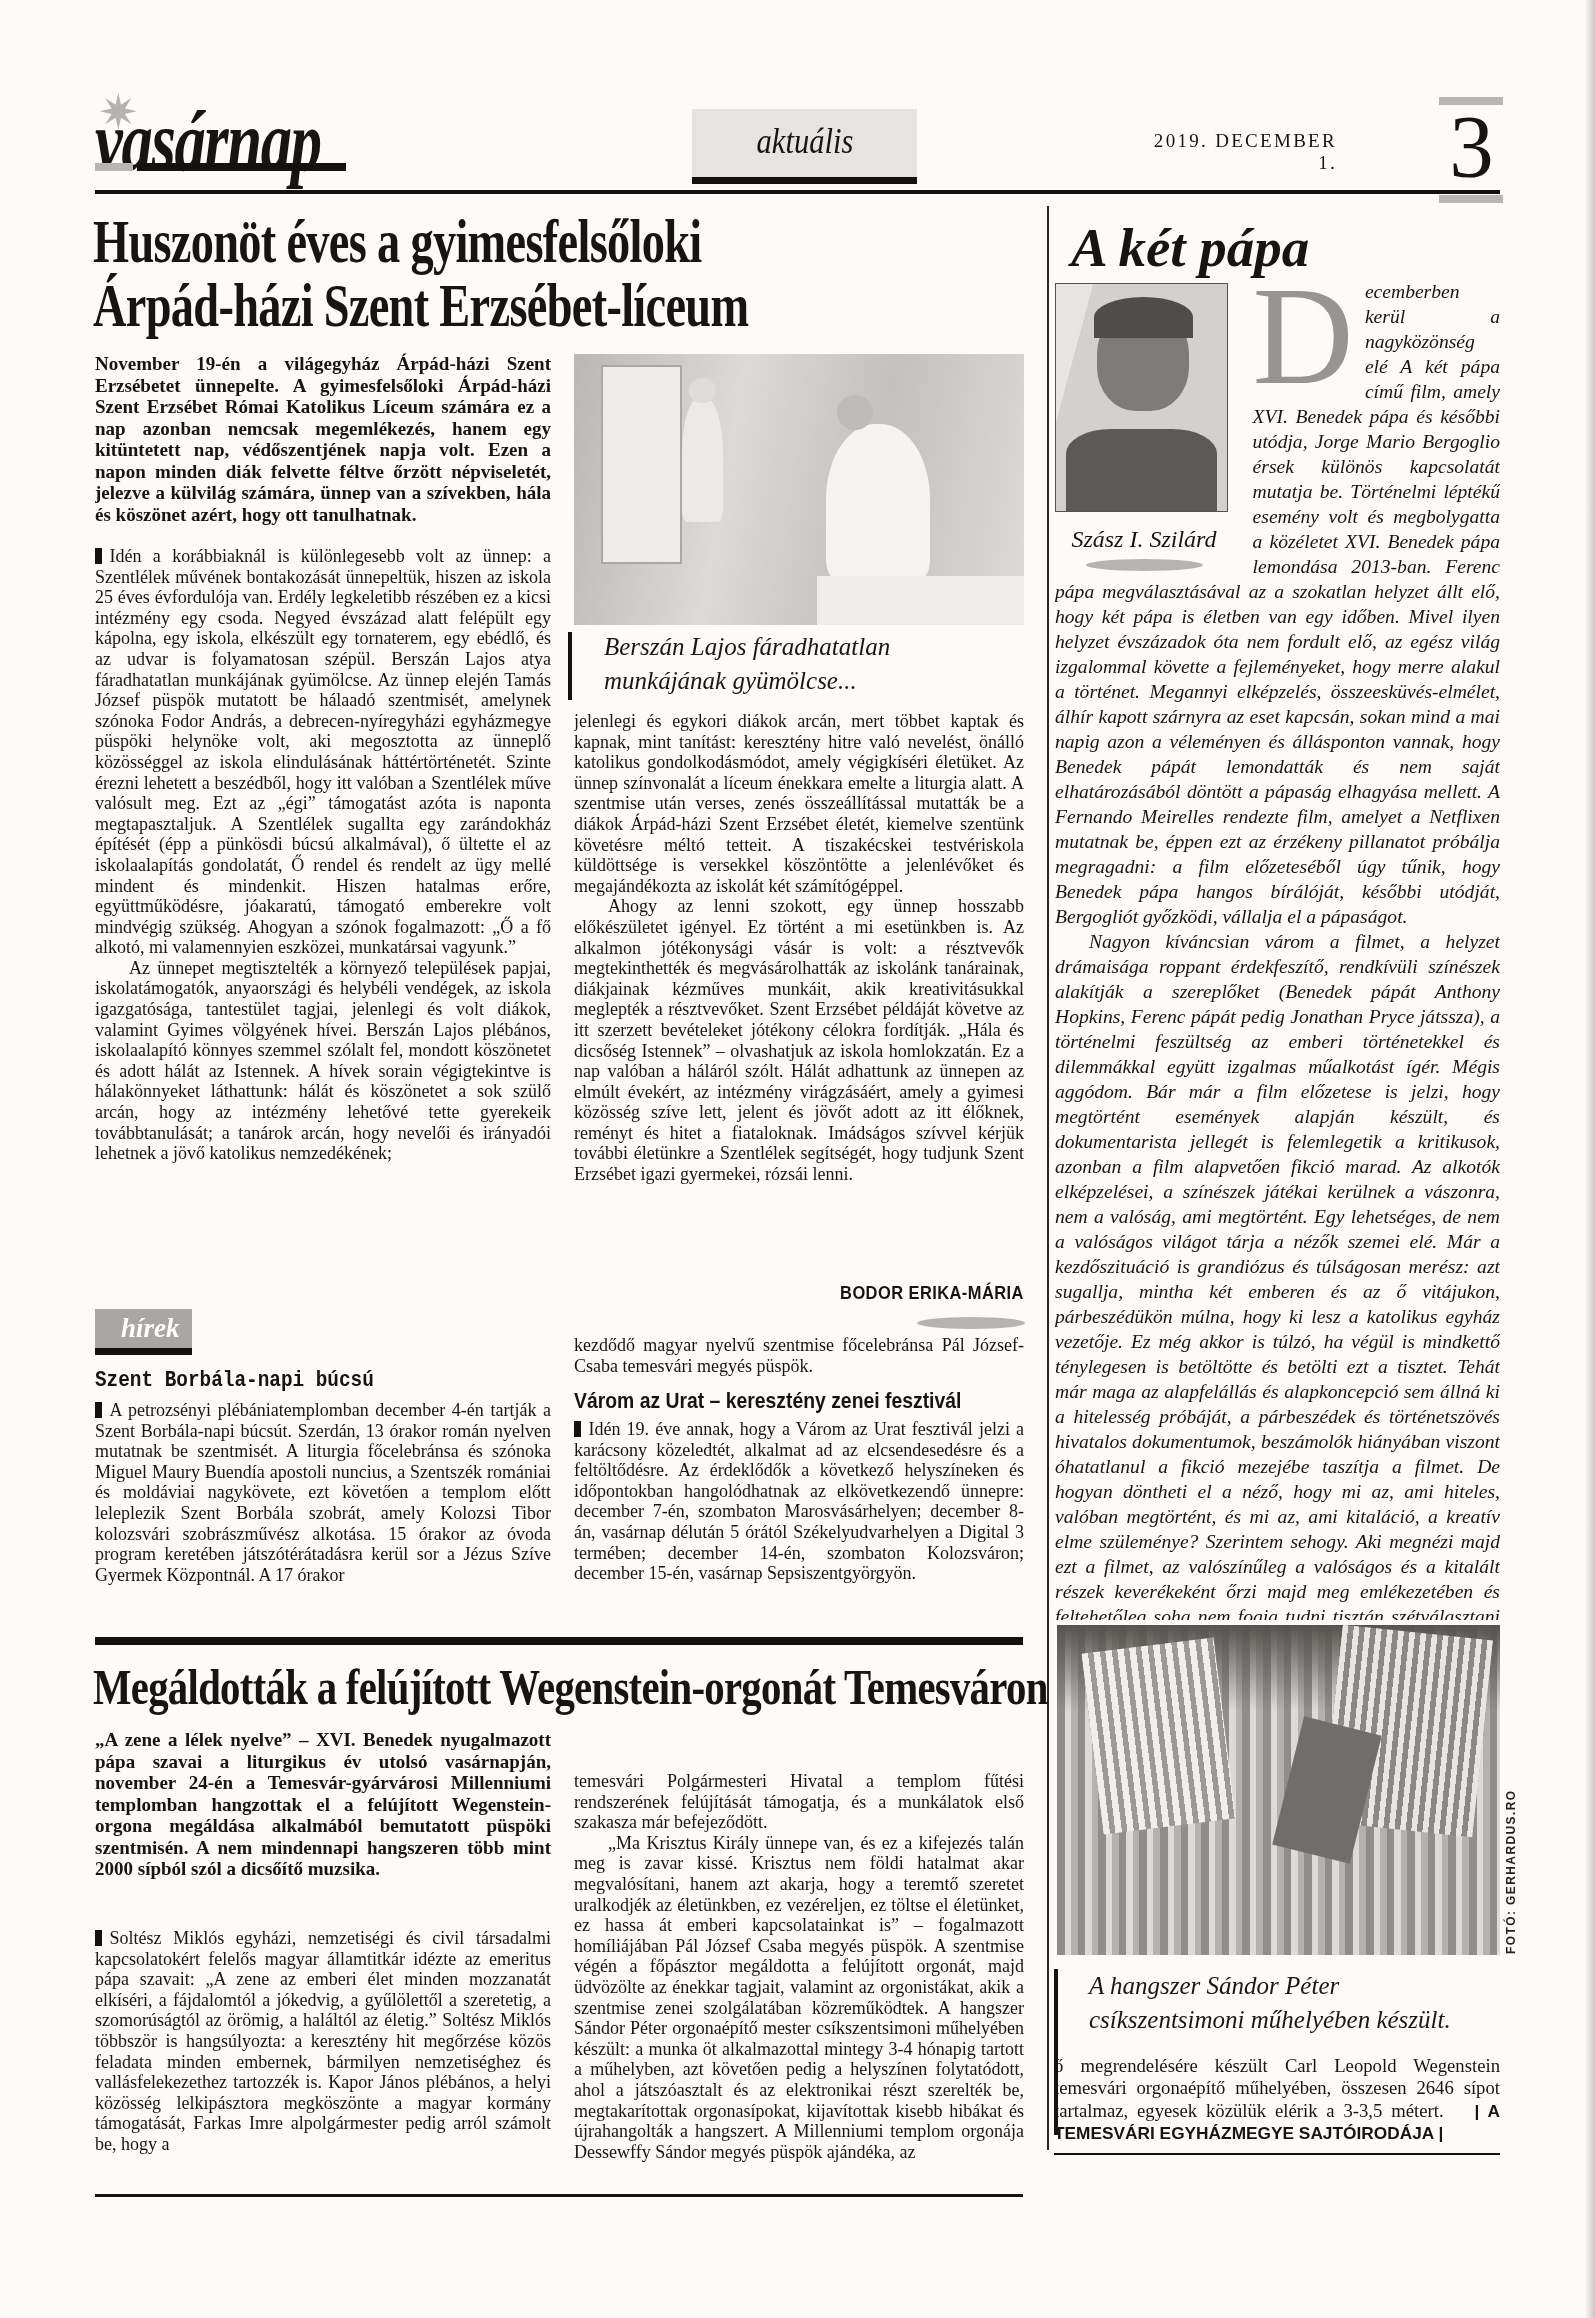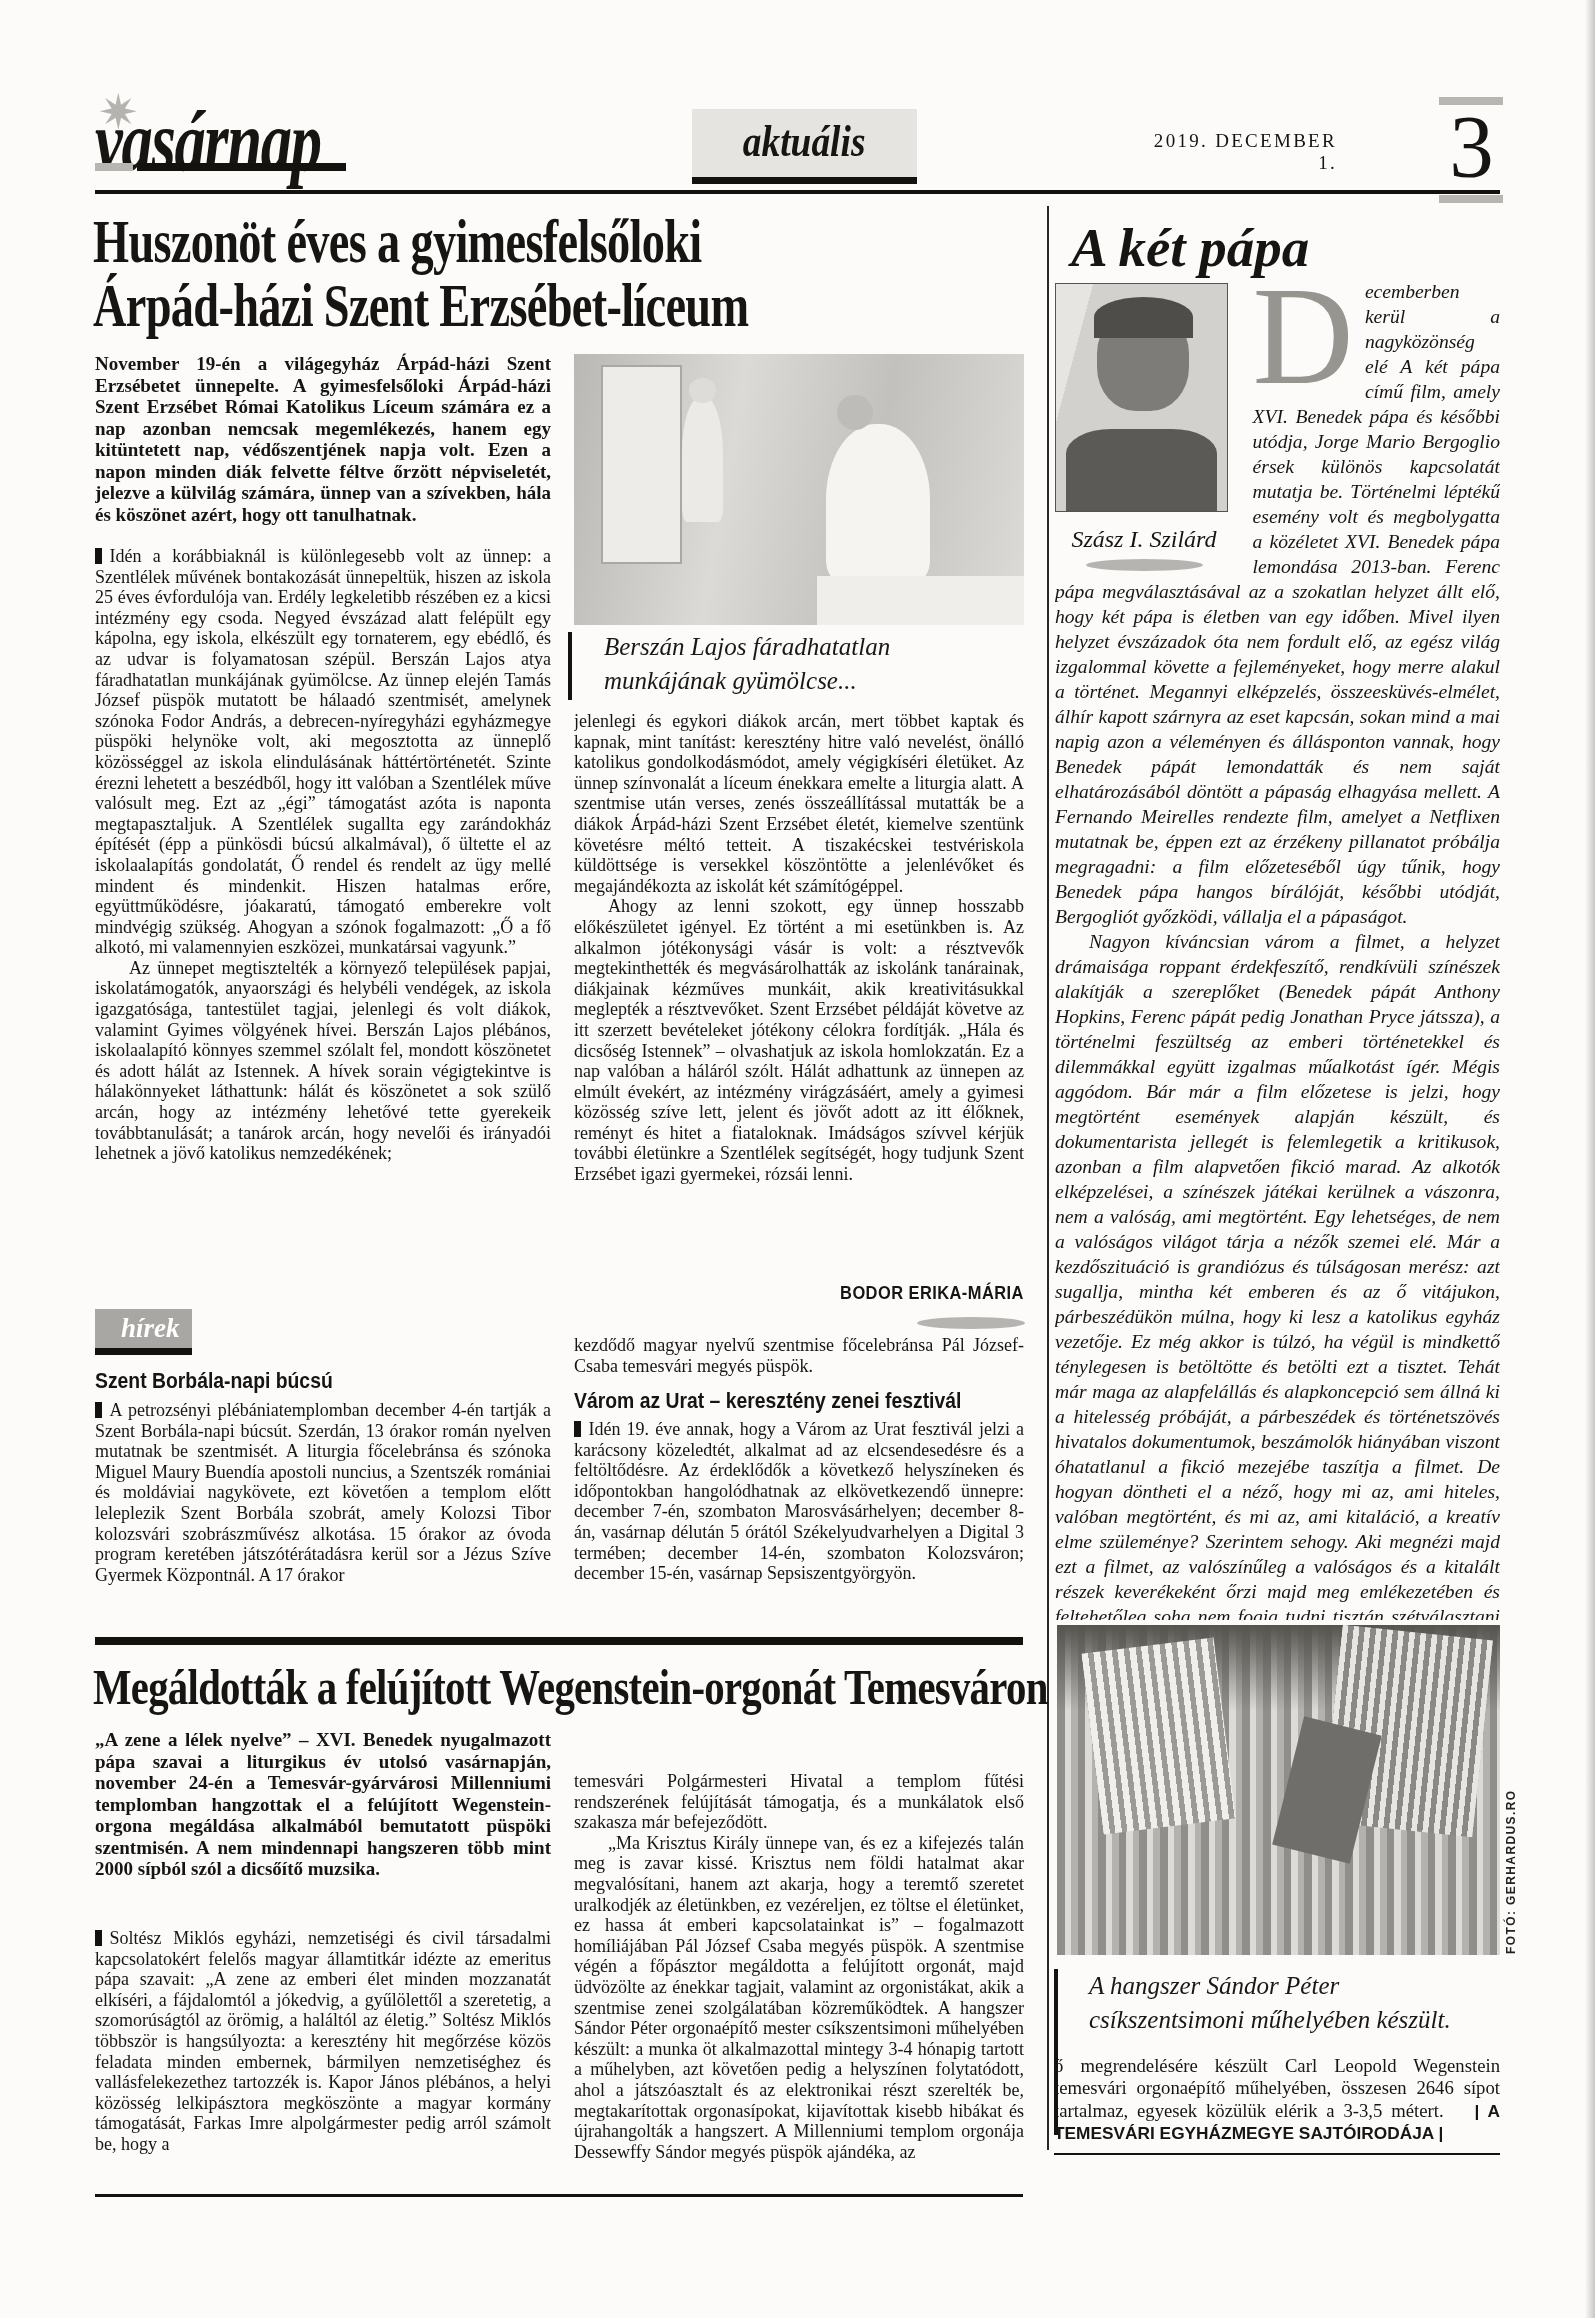--- a/index.html
+++ b/index.html
@@ -12,21 +12,21 @@
   .cx72{transform:scaleX(.72);}
   .cx76{transform:scaleX(.76);}
   .cx80{transform:scaleX(.80);}
   .cx85{transform:scaleX(.85);transform-origin:50% 50%;}
   .cx88{transform:scaleX(.88);}
   .cxR{transform-origin:100% 50%;}
   
   .logo{font-size:87px;font-style:italic;font-weight:700;letter-spacing:-1.9px;line-height:1;}
   .logo-star{font-size:49px;color:#b4b3b0;line-height:1;}
   .section-box{background:#e5e4e1;text-align:center;}
-  .section-label{font-size:44px;font-style:italic;font-weight:700;line-height:65px;}
+  .section-label{font-size:36px;font-style:italic;font-weight:400;line-height:65px;}
   .date{font-size:19px;letter-spacing:2.3px;font-weight:400;text-align:right;}
   .pagenum{font-size:89px;line-height:1;font-weight:400;}
   
   .h1line{font-weight:700;font-size:61px;line-height:1.0;letter-spacing:-0.9px;}
   .h2line{font-weight:700;font-size:51px;line-height:1.0;letter-spacing:-0.9px;}
   
   .lead{font-weight:700;font-size:19px;line-height:21.5px;text-align:justify;}
   .body{font-size:18px;line-height:20.6px;text-align:justify;}
   .body p{margin:0;}
   .indent{text-indent:34px;}
@@ -130,21 +130,21 @@
     </div>
     <p><span class="dropcap">D</span><span>ecemberben kerül a nagyközönség elé A két pápa című film, amely XVI. Benedek pápa és későbbi utódja, Jorge Mario Bergoglio érsek különös kapcsolatát mutatja be. Történelmi léptékű esemény volt és megbolygatta a közéletet XVI. Benedek pápa lemondása 2013-ban. Ferenc pápa megválasztásával az a szokatlan helyzet állt elő, hogy két pápa is életben van egy időben. Mivel ilyen helyzet évszázadok óta nem fordult elő, az egész világ izgalommal követte a fejleményeket, hogy merre alakul a történet. Megannyi elképzelés, összeesküvés-elmélet, álhír kapott szárnyra az eset kapcsán, sokan mind a mai napig azon a véleményen és állásponton vannak, hogy Benedek pápát lemondatták és nem saját elhatározásából döntött a pápaság elhagyása mellett. A Fernando Meirelles rendezte film, amelyet a Netflixen mutatnak be, éppen ezt az érzékeny pillanatot próbálja megragadni: a film előzeteséből úgy tűnik, hogy Benedek pápa hangos bírálóját, későbbi utódját, Bergogliót győzködi, vállalja el a pápaságot.</span></p>
     <p class="indent">Nagyon kíváncsian várom a filmet, a helyzet drámaisága roppant érdekfeszítő, rendkívüli színészek alakítják a szereplőket (Benedek pápát Anthony Hopkins, Ferenc pápát pedig Jonathan Pryce játssza), a történelmi feszültség az emberi történetekkel és dilemmákkal együtt izgalmas műalkotást ígér. Mégis aggódom. Bár már a film előzetese is jelzi, hogy megtörtént események alapján készült, és dokumentarista jellegét is felemlegetik a kritikusok, azonban a film alapvetően fikció marad. Az alkotók elképzelései, a színészek játékai kerülnek a vászonra, nem a valóság, ami megtörtént. Egy lehetséges, de nem a valóságos világot tárja a nézők szemei elé. Már a kezdőszituáció is grandiózus és túlságosan merész: azt sugallja, mintha két emberen és az ő vitájukon, párbeszédükön múlna, hogy ki lesz a katolikus egyház vezetője. Ez még akkor is túlzó, ha végül is mindkettő ténylegesen is betöltötte és betölti ezt a tisztet. Tehát már maga az alapfelállás és alapkoncepció sem állná ki a hitelesség próbáját, a párbeszédek és történetszövés hivatalos dokumentumok, beszámolók hiányában viszont óhatatlanul a fikció mezejébe taszítja a filmet. De hogyan döntheti el a néző, hogy mi az, ami hiteles, valóban megtörtént, és mi az, ami kitaláció, a kreatív elme szüleménye? Szerintem sehogy. Aki megnézi majd ezt a filmet, az valószínűleg a valóságos és a kitalált részek keverékeként őrzi majd meg emlékezetében és feltehetőleg soha nem fogja tudni tisztán szétválasztani ezeket. A fikció és a valóság elegye ekként formálja a világról kialakított képünket.</p>
   </div>
 
   <div class="abs hirek-box" style="left:95px;top:1309px;width:97px;height:39px;">
     <div class="hirek-label">hírek</div>
     <div class="abs rule" style="left:0;bottom:-6.5px;width:97px;height:6.5px;"></div>
   </div>
 
-  <div class="abs news-title" style="left:95px;top:1369px;"><span class="cx cx88">Szent Borbála-napi búcsú</span></div>
+  <div class="abs news-title" style="left:95px;top:1369px;font-family:Liberation Mono, monospace;"><span class="cx cx88">Szent Borbála-napi búcsú</span></div>
   <div class="abs body clip bullet-wrap" style="left:95px;top:1400px;width:456px;height:219px;">
     <p class="bullet">A petrozsényi plébániatemplomban december 4-én tartják a Szent Borbála-napi búcsút. Szerdán, 13 órakor román nyelven mutatnak be szentmisét. A liturgia főcelebránsa és szónoka Miguel Maury Buendía apostoli nuncius, a Szentszék romániai és moldáviai nagykövete, ezt követően a templom előtt leleplezik Szent Borbála szobrát, amely Kolozsi Tibor kolozsvári szobrászművész alkotása. 15 órakor az óvoda program keretében játszótérátadásra kerül sor a Jézus Szíve Gyermek Központnál. A 17 órakor</p>
   </div>
 
   <div class="abs body clip" style="left:574px;top:1335px;width:450px;height:47px;">kezdődő magyar nyelvű szentmise főcelebránsa Pál József-Csaba temesvári megyés püspök.</div>
 
   <div class="abs news-title" style="left:574px;top:1389px;"><span class="cx cx88">Várom az Urat – keresztény zenei fesztivál</span></div>
   <div class="abs body clip" style="left:574px;top:1419px;width:450px;height:200px;">
     <p class="bullet">Idén 19. éve annak, hogy a Várom az Urat fesztivál jelzi a karácsony közeledtét, alkalmat ad az elcsendesedésre és a feltöltődésre. Az érdeklődők a következő helyszíneken és időpontokban hangolódhatnak az elkövetkezendő ünnepre: december 7-én, szombaton Marosvásárhelyen; december 8-án, vasárnap délután 5 órától Székelyudvarhelyen a Digital 3 termében; december 14-én, szombaton Kolozsváron; december 15-én, vasárnap Sepsiszentgyörgyön.</p>
   </div>

